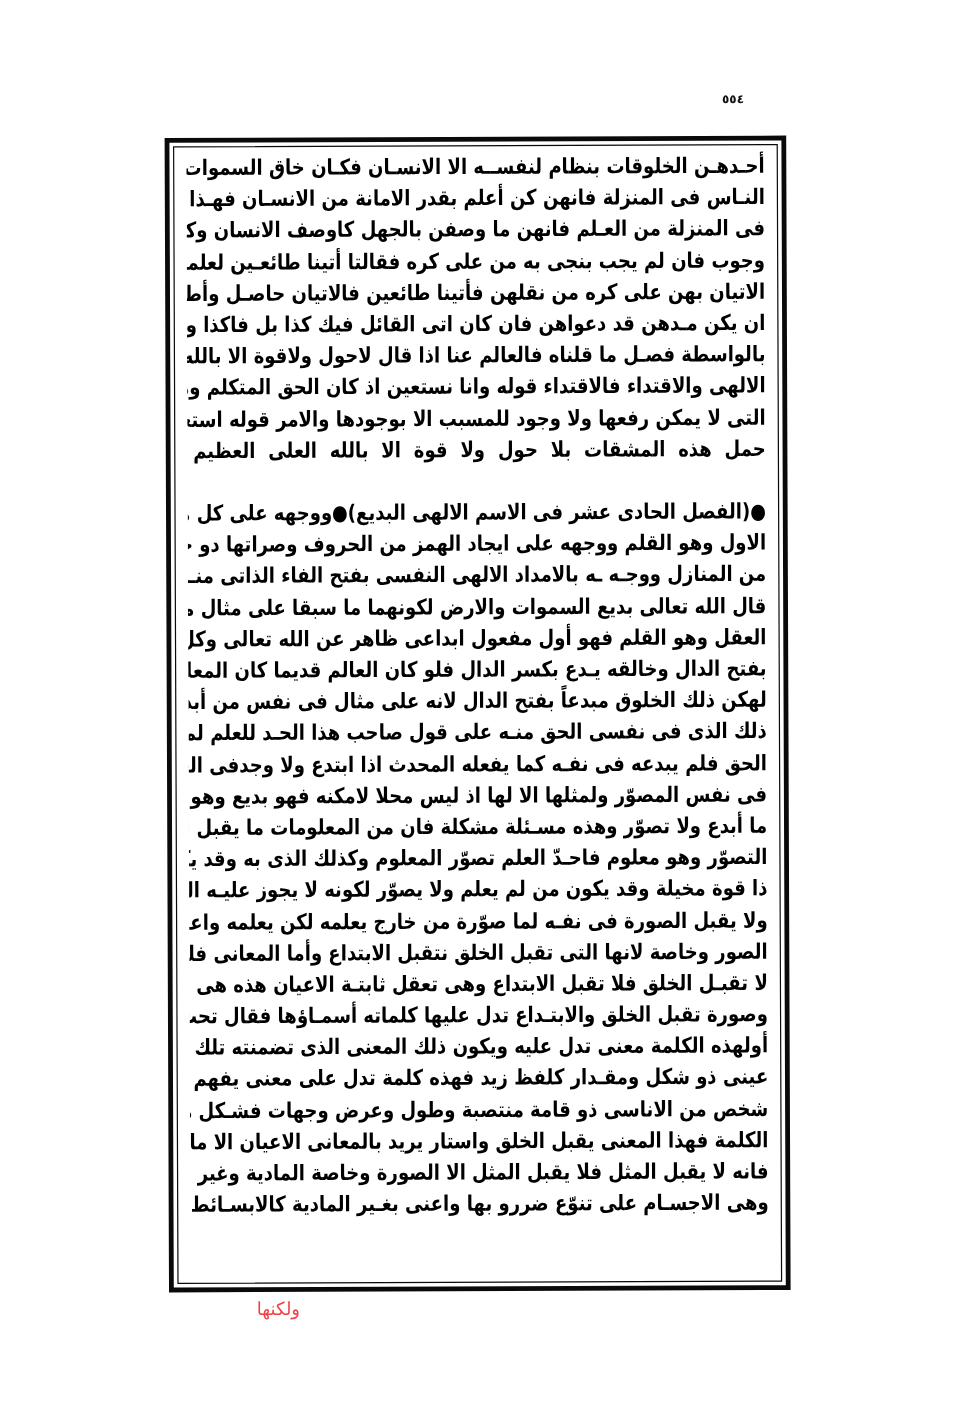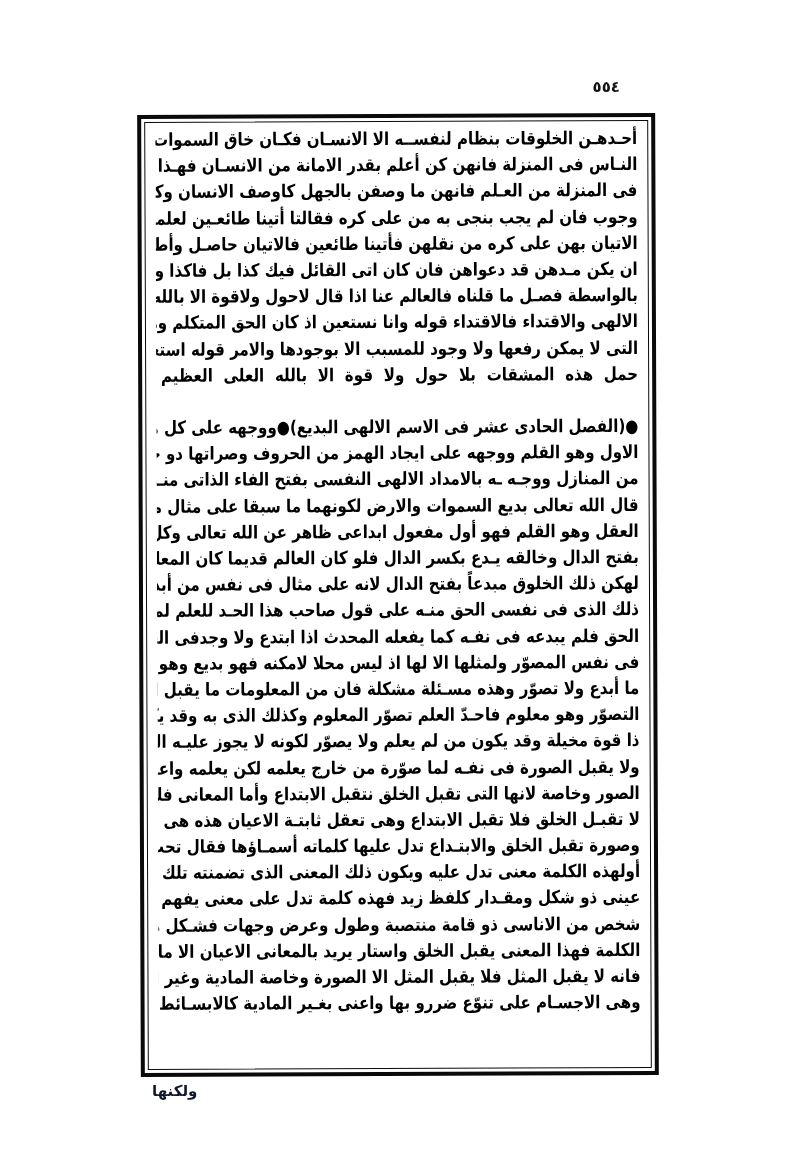--- a/index.html
+++ b/index.html
@@ -17,21 +17,21 @@
     -webkit-font-smoothing: none;
   }
 
   
   .folio {
     position: absolute;
     top: 78px;
     left: 0;
     width: 620px;
     text-align: right;
-    font-size: 15px;
+    font-size: 10px;
     font-weight: 700;
     color: #111111;
     letter-spacing: 0.5px;
     direction: rtl;
   }
 
   
   .frame-outer {
     position: absolute;
     left: 139px;
@@ -95,25 +95,25 @@
   .line.heading {
     font-weight: 700;
   }
 
   
   .catchword {
     position: absolute;
     left: 152px;
     top: 1082px;
     width: 160px;
-    text-align: left;
+    text-align: center;
     direction: rtl;
     font-size: 15px;
-    font-weight: 700;
-    color: #0f172a;
+    font-weight: 400;
+    color: #ef4444;
   }
 
   
   .scan-noise {
     position: absolute;
     inset: 0;
     pointer-events: none;
     opacity: 0.0;
   }
 </style>

